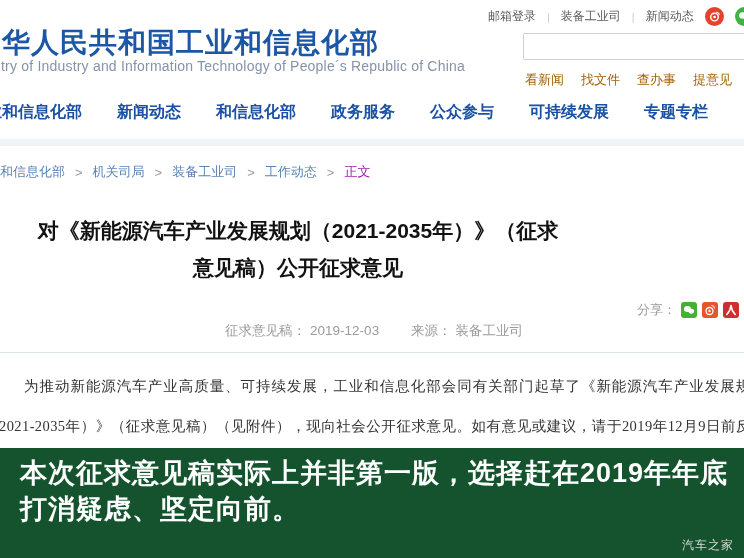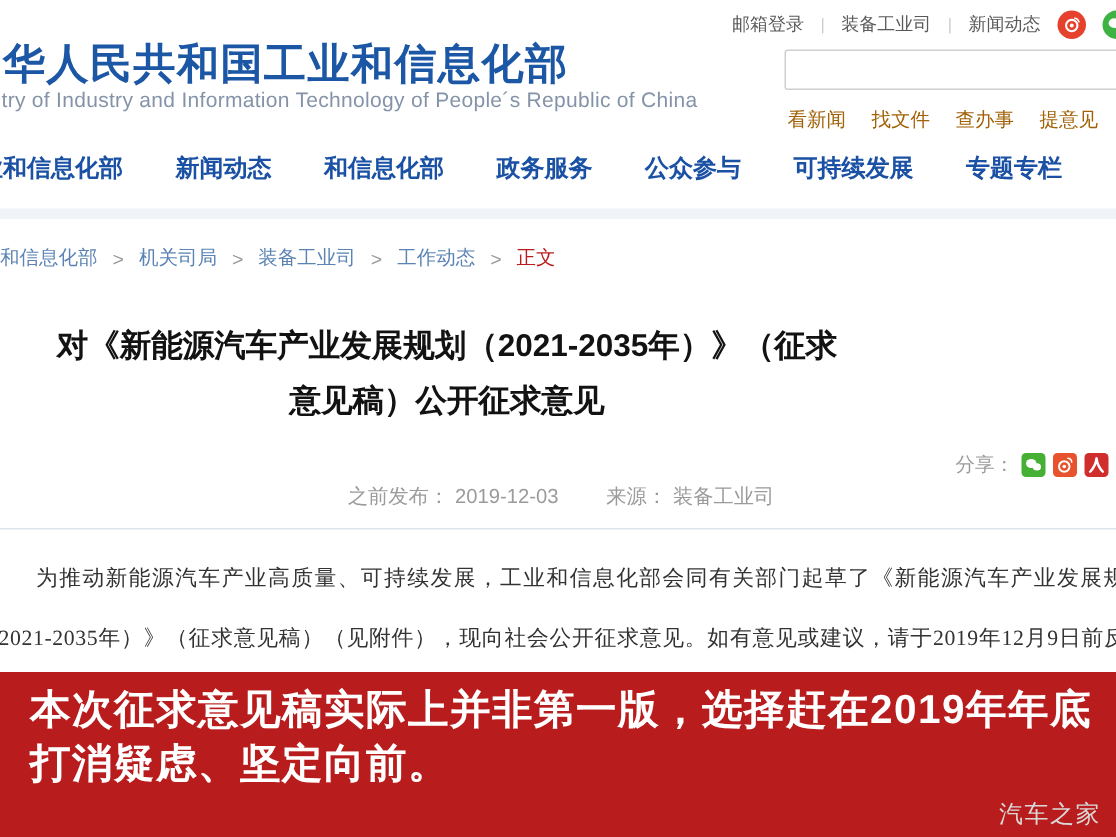--- a/index.html
+++ b/index.html
@@ -52,21 +52,21 @@
     font-size:16px; font-weight:bold; color:#1b51a4; white-space:nowrap;
   }
   .nav span { cursor:pointer; }
   .nav-band { position:absolute; left:0; top:139px; width:744px; height:7px; background:#f0f3f8; }
   
   .breadcrumb {
     position:absolute; left:0; top:163px; display:flex; gap:10px;
     font-size:13px; color:#9a9a9a; align-items:center; white-space:nowrap;
   }
   .breadcrumb .bc-link { color:#5b83b4; cursor:pointer; }
-  .breadcrumb .bc-current { color:#b91c1c; }
+  .breadcrumb .bc-current { color:#a21caf; }
   
   .article-title {
     position:absolute; left:0; top:212px; width:596px; padding:0 28px;
     text-align:center; font-size:21px; font-weight:bold; color:#121212;
     line-height:37px; font-family:"Liberation Sans","DejaVu Sans",sans-serif;
   }
   .meta-center {
     position:absolute; left:0; top:322px; width:744px; text-align:center;
     font-size:13.5px; color:#9b9b9b; white-space:nowrap;
   }
@@ -86,28 +86,28 @@
   .rule { position:absolute; left:0; top:352px; width:744px; height:1px; background:#dde4ee; }
   .body-para {
     position:absolute; left:-16px; top:366px; width:782px;
     font-size:14.5px; color:#333; line-height:40px; text-indent:40px;
     text-align:justify; letter-spacing:0.4px;
     font-family:"Liberation Serif","DejaVu Serif",serif;
   }
   
   .banner {
     position:absolute; left:0; top:448px; width:744px; height:110px;
-    background:#b91c1c; color:#ffffff; padding:7px 14px 0 20px;
+    background:#14532d; color:#ffffff; padding:7px 14px 0 20px;
   }
   .banner .bline {
     font-size:27px; font-weight:bold; line-height:36px; letter-spacing:1px;
     white-space:nowrap;
   }
   .watermark {
-    position:absolute; right:10px; bottom:4px; font-size:16px; color:#d9d9d9;
+    position:absolute; right:10px; bottom:4px; font-size:12px; color:#d9d9d9;
     font-weight:normal; letter-spacing:1px;
   }
 </style>
 </head>
 <body>
 
 <div class="frame">
 
   <div class="topbar">
     <a>邮箱登录</a>
@@ -162,21 +162,21 @@
     <span class="bc-link">装备工业司</span>
     <span>&gt;</span>
     <span class="bc-link">工作动态</span>
     <span>&gt;</span>
     <span class="bc-current">正文</span>
   </div>
 
   <div class="article-title">对《新能源汽车产业发展规划（2021-2035年）》（征求意见稿）公开征求意见</div>
 
   <div class="meta-center">
-    <span class="mc-part">之前发布：</span><span>2019-12-03</span>
+    <span class="mc-part">征求意见稿：</span><span>2019-12-03</span>
     <span class="mc-part" style="margin-left:28px;">来源：</span><span>装备工业司</span>
   </div>
   <div class="share-row">
     <span>分享：</span>
     <span class="sq-icon si-wechat">
       <svg viewBox="0 0 24 24">
           <ellipse cx="9" cy="10" rx="7" ry="6" fill="#fff"></ellipse>
           <ellipse cx="16.5" cy="14.5" rx="5.5" ry="4.8" fill="#fff"></ellipse>
         </svg>
     </span>

